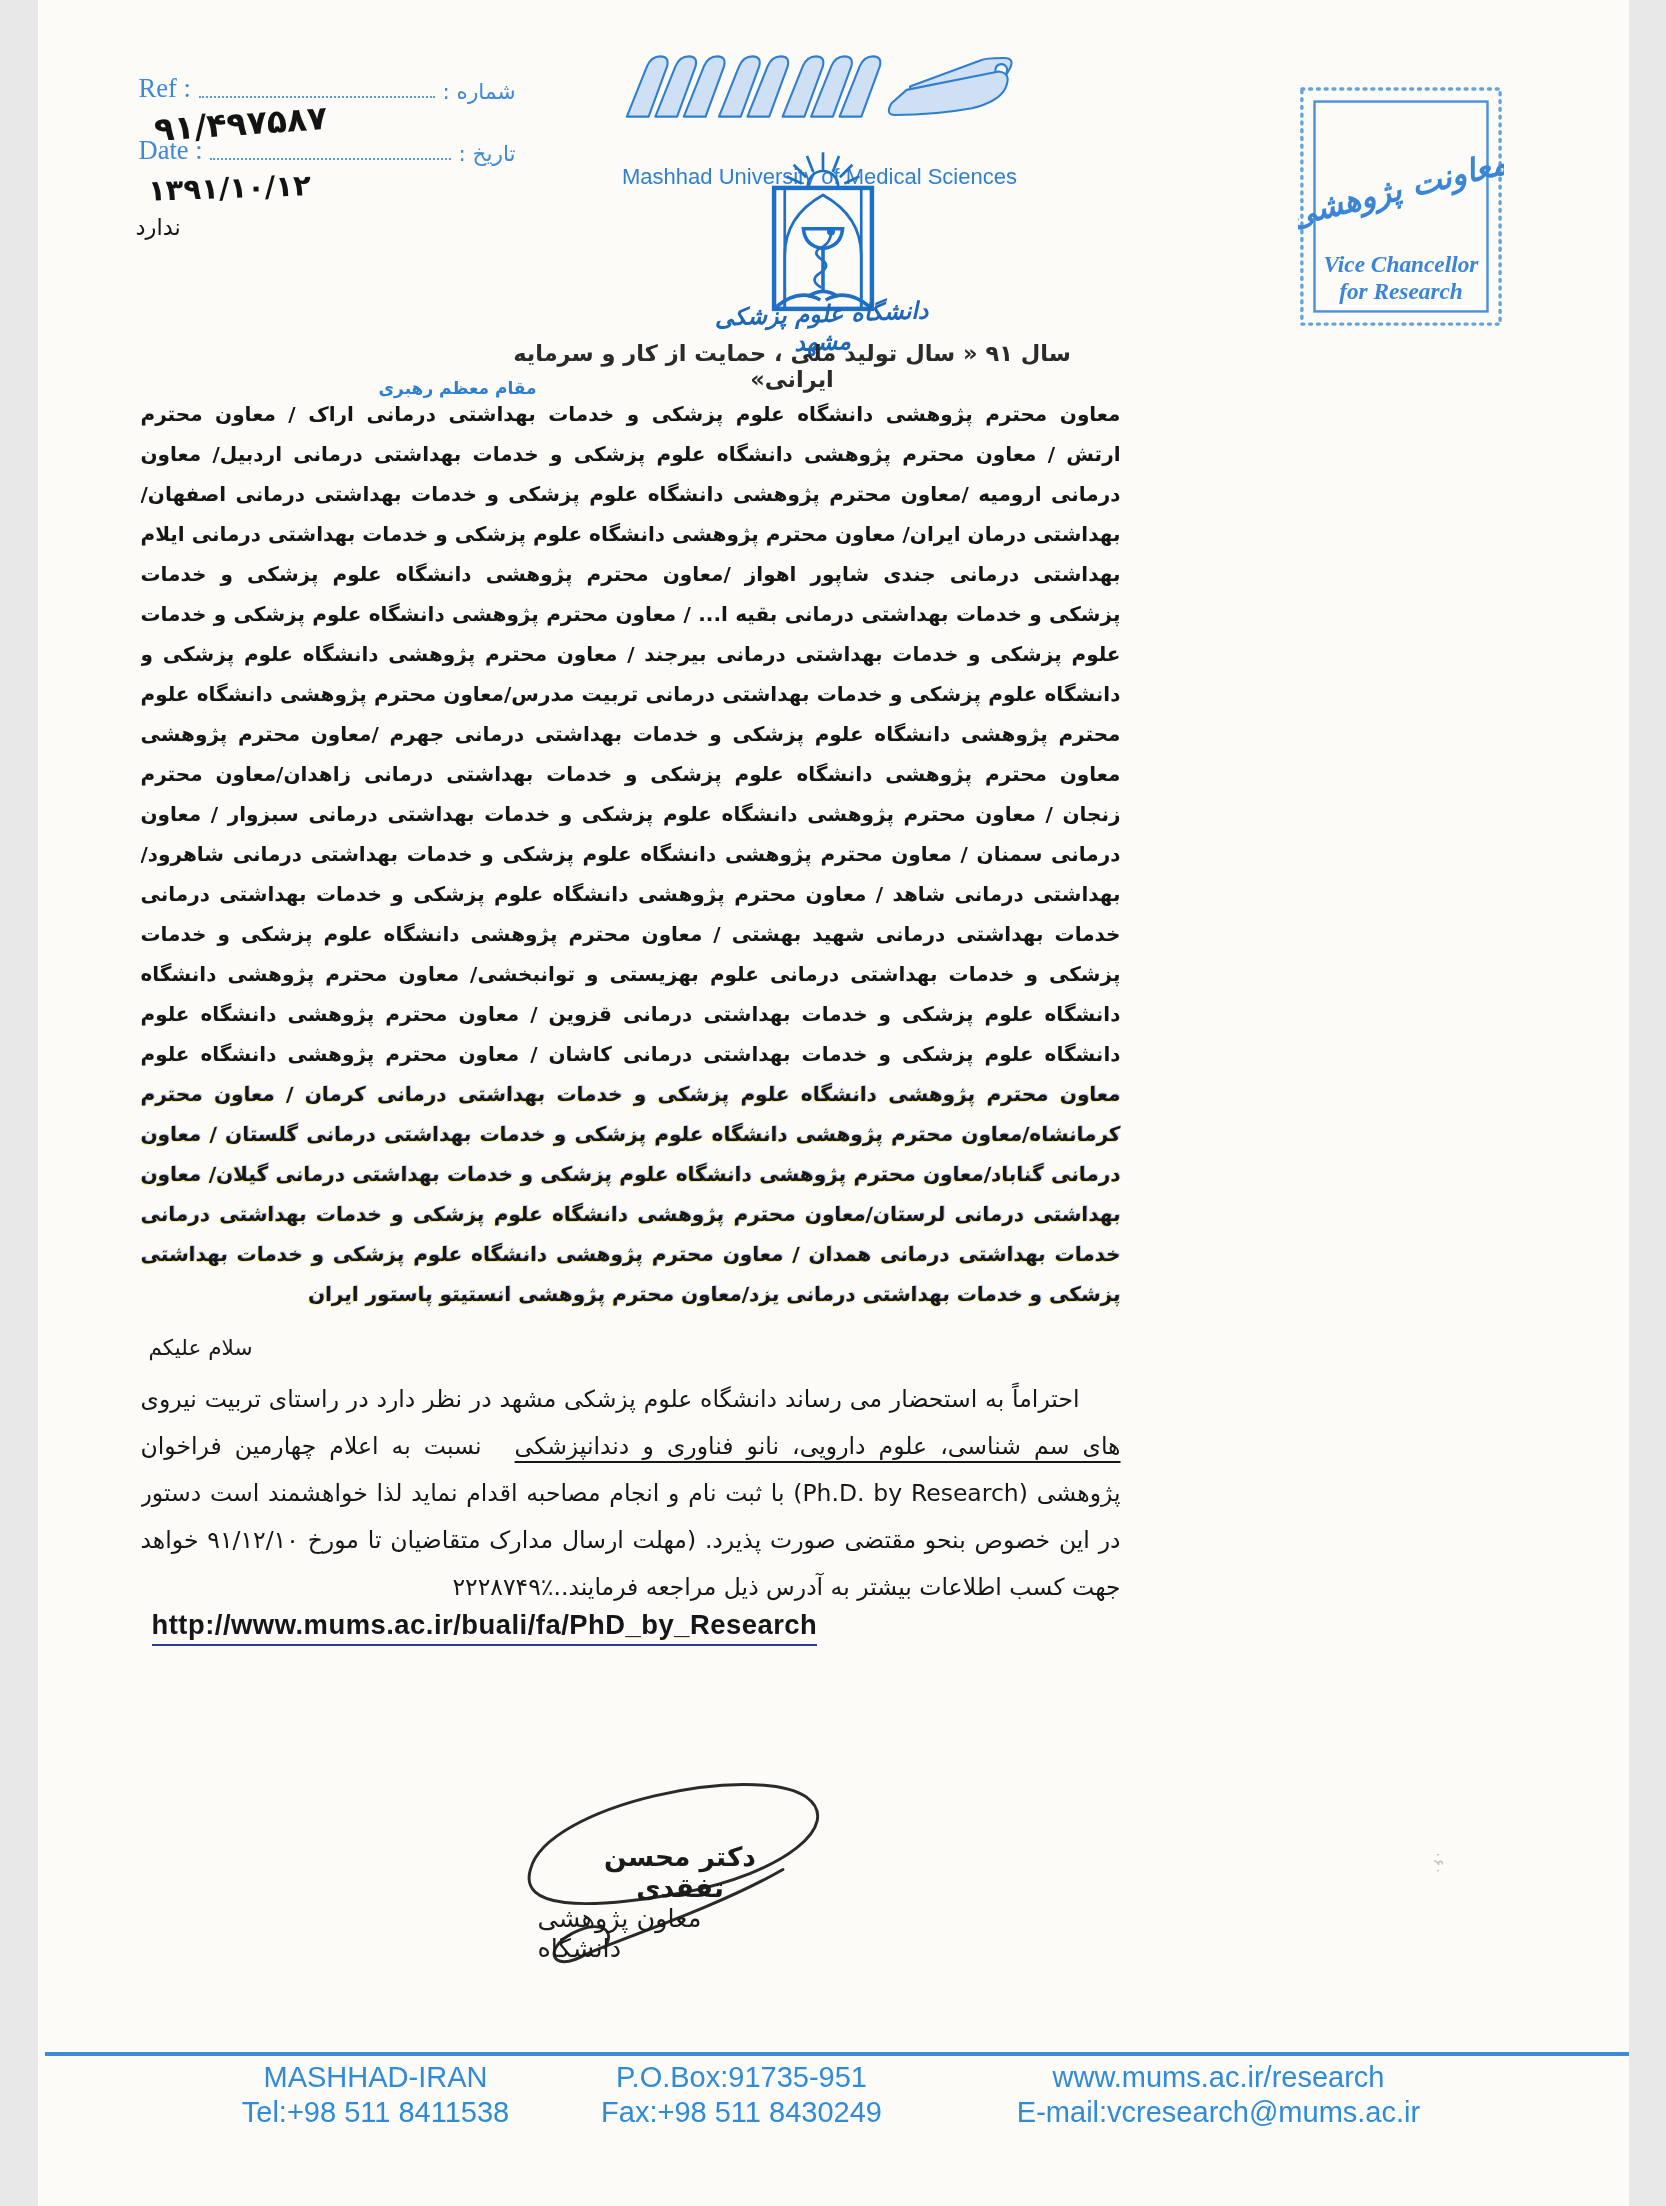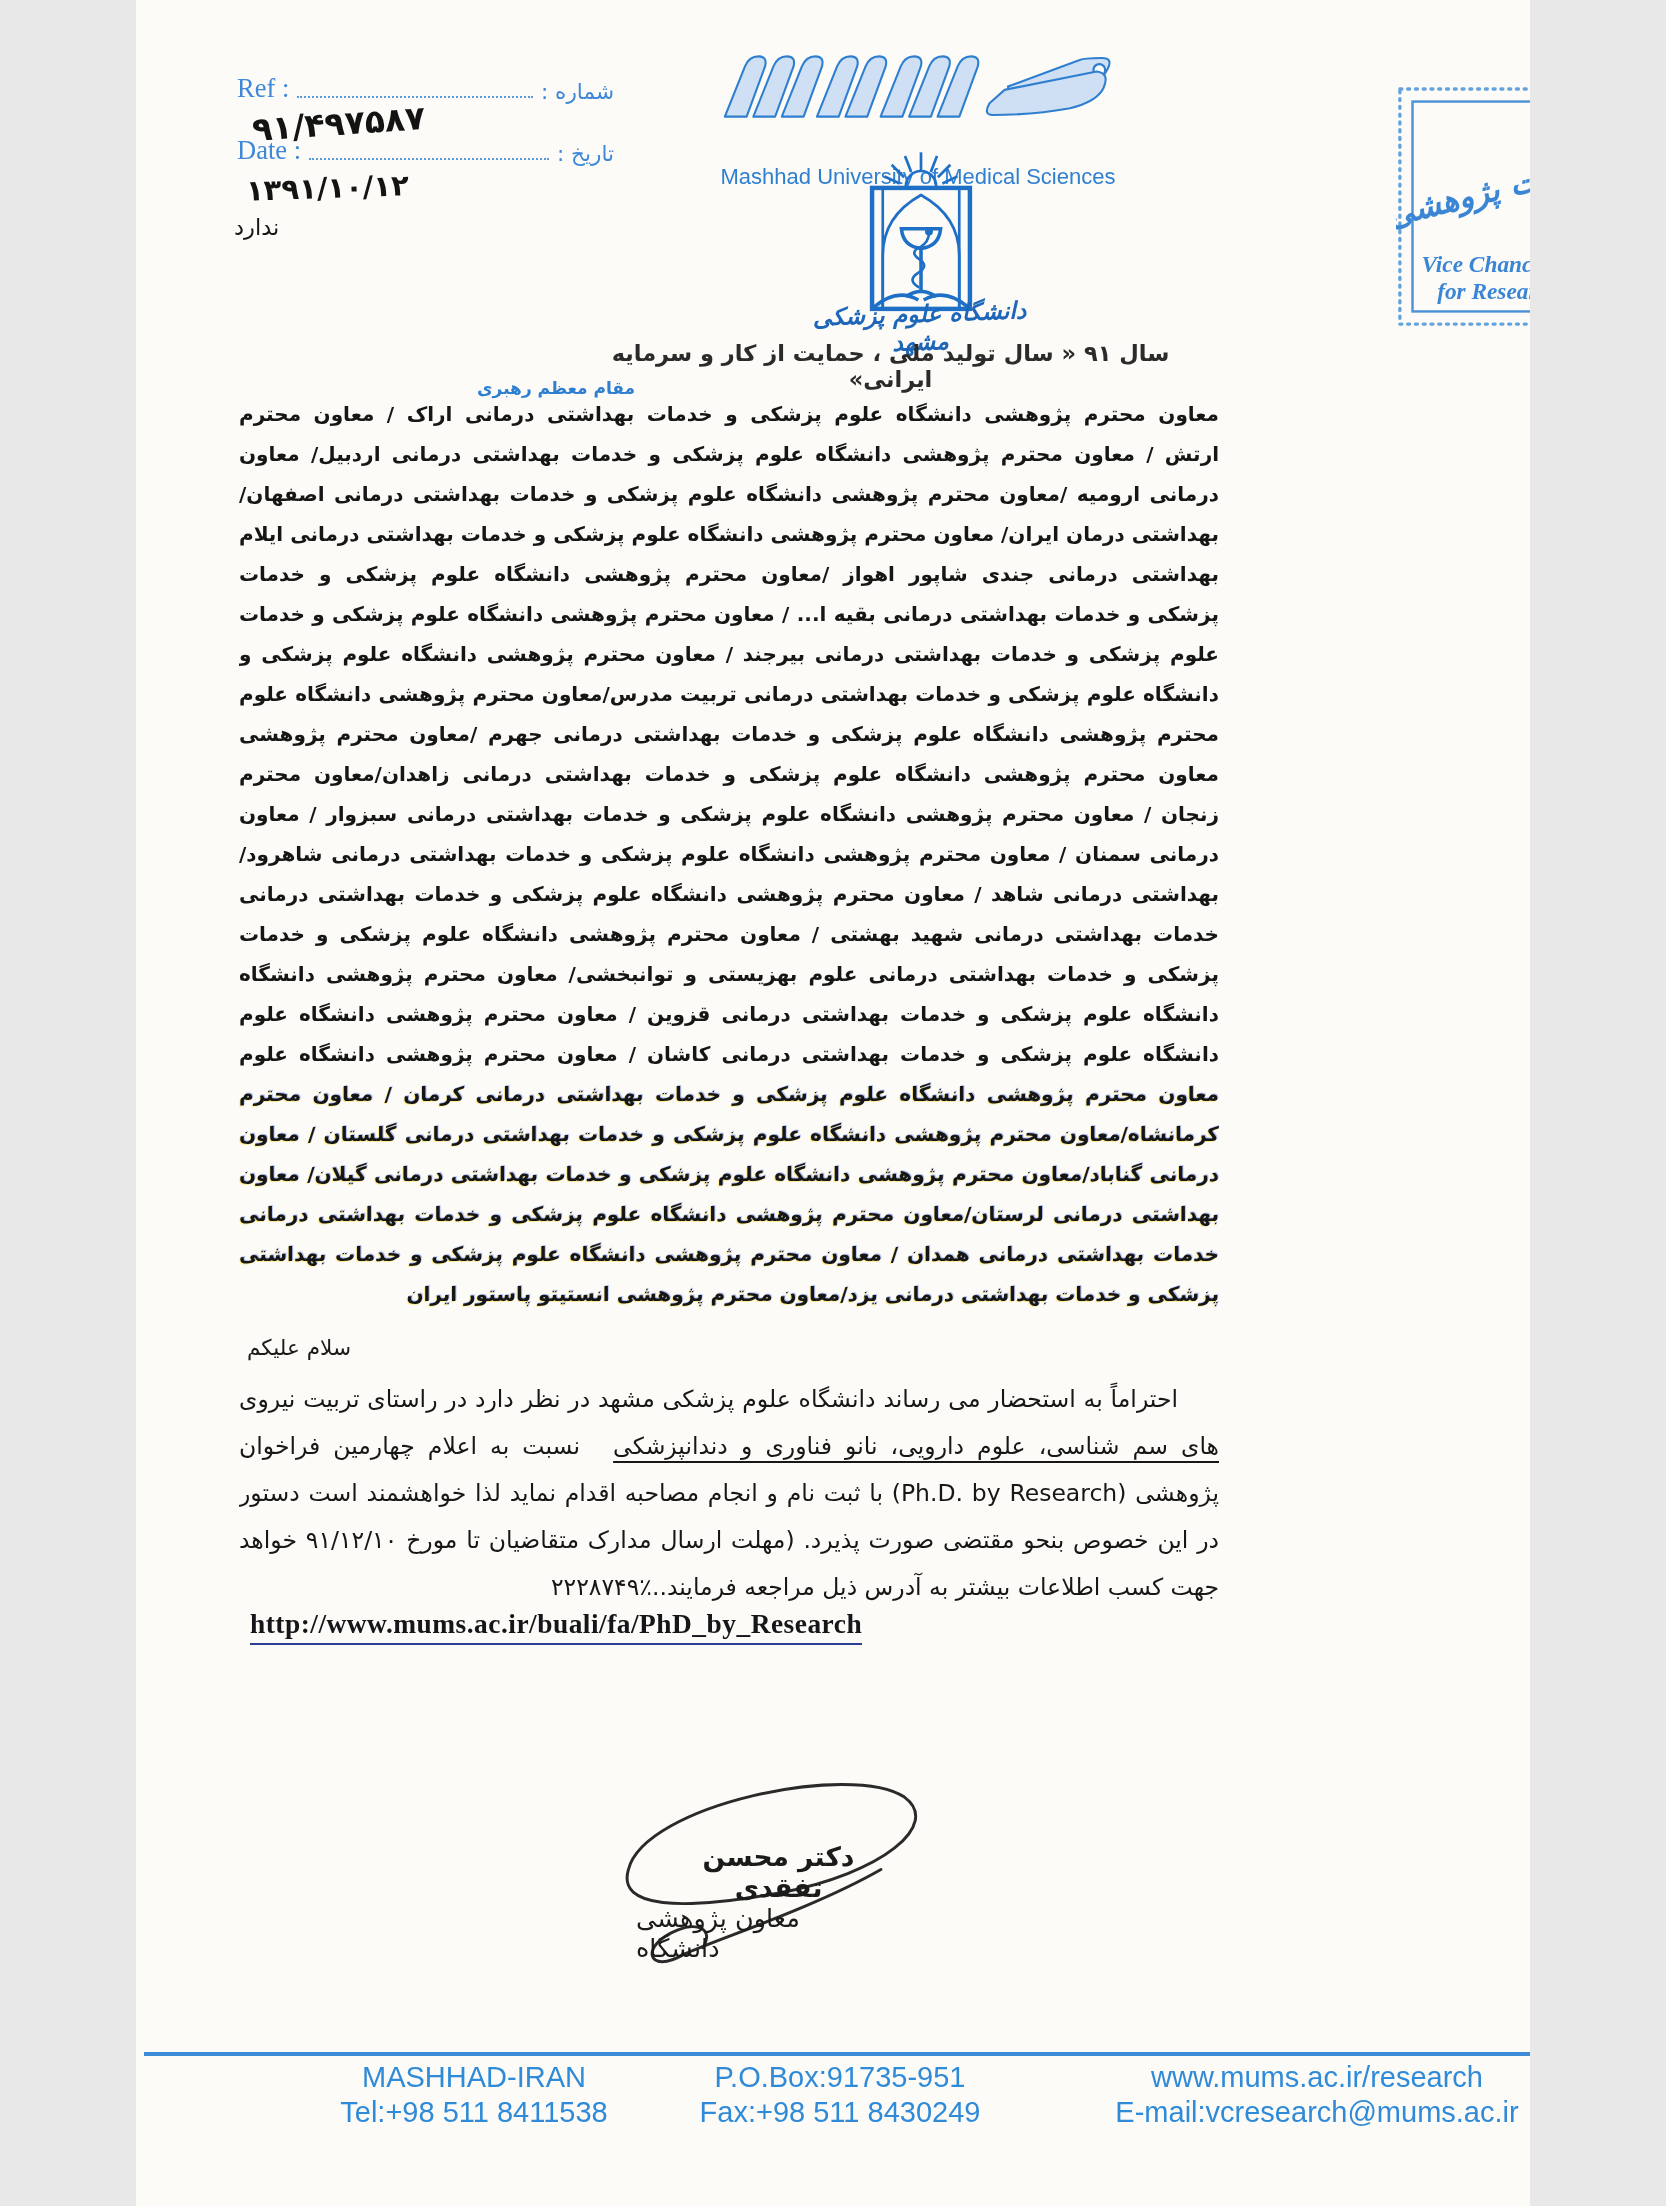--- a/index.html
+++ b/index.html
@@ -1,16 +1,16 @@
 <!DOCTYPE html>
 <html lang="fa"><head>
 <meta charset="utf-8">
 <style>
   html,body{margin:0;padding:0;background:#e8e8e8;}
-  .page{position:relative;width:1394px;height:2206px;margin:0 auto;background:#fcfbf7;overflow:hidden;
+  .page{position:relative;width:1591px;height:2206px;margin:0 auto;background:#fcfbf7;overflow:hidden;
         font-family:"DejaVu Sans",sans-serif;}
 
   
   .refrow{position:absolute;display:flex;align-items:flex-end;width:377px;color:#3f88d8;}
   .refrow .en{font-family:"Liberation Serif",serif;font-size:26.5px;color:#3f88d8;white-space:nowrap;}
   .refrow .dots{flex:1;border-bottom:2px dotted #5b9bd8;margin:0 7.8px 5.9px 7.8px;height:1em;}
   .refrow .fa{font-size:21.6px;direction:rtl;white-space:nowrap;color:#3f88d8;}
   .hand{position:absolute;color:#131313;font-weight:bold;letter-spacing:2px;direction:ltr;}
   .nadarad{position:absolute;left:98px;top:214px;font-size:22.5px;color:#161616;direction:rtl;}
 
@@ -38,21 +38,21 @@
 
   .salutation{position:absolute;left:111px;top:1335px;font-size:21.6px;direction:rtl;color:#1a1a1a;}
 
   .paragraph{position:absolute;left:103px;top:1376px;width:980px;direction:rtl;color:#171717;}
   .pline{height:47px;line-height:47px;overflow:hidden;font-size:23.5px;font-weight:400;
          text-align:justify;text-align-last:justify;}
   .pline.first{text-indent:41px;}
   .pline.last{text-align:right;text-align-last:right;}
   .uline{text-decoration:underline;text-underline-offset:6.9px;text-decoration-thickness:2px;margin-left:20px;}
 
-  .url{position:absolute;left:114px;top:1609px;direction:ltr;font-family:Liberation Serif, serif;
+  .url{position:absolute;left:114px;top:1609px;direction:ltr;font-family:Liberation Sans, sans-serif;
        font-weight:bold;font-size:27.4px;color:#15151a;border-bottom:2.9px solid #2a3f8f;
        padding-bottom:2.9px;letter-spacing:0.5px;}
 
   
   .sig-svg{position:absolute;left:451px;top:1754px;pointer-events:none;}
   .sig-name{position:absolute;left:537px;top:1841px;width:211px;text-align:center;direction:rtl;
             font-size:26.5px;font-weight:bold;color:#1b1b1b;}
   .sig-title{position:absolute;left:500px;top:1903px;width:230px;text-align:left;direction:rtl;
              font-size:25.5px;font-weight:normal;color:#1b1b1b;}
   .faint-mark{position:absolute;left:1390px;top:1854px;font-size:14.7px;color:#a9a9a9;opacity:.75;

